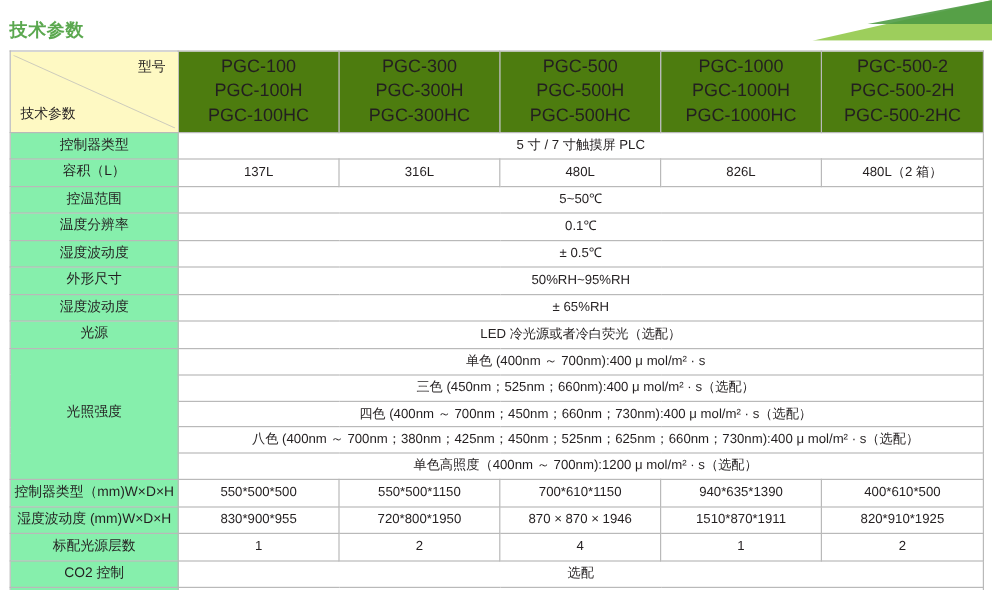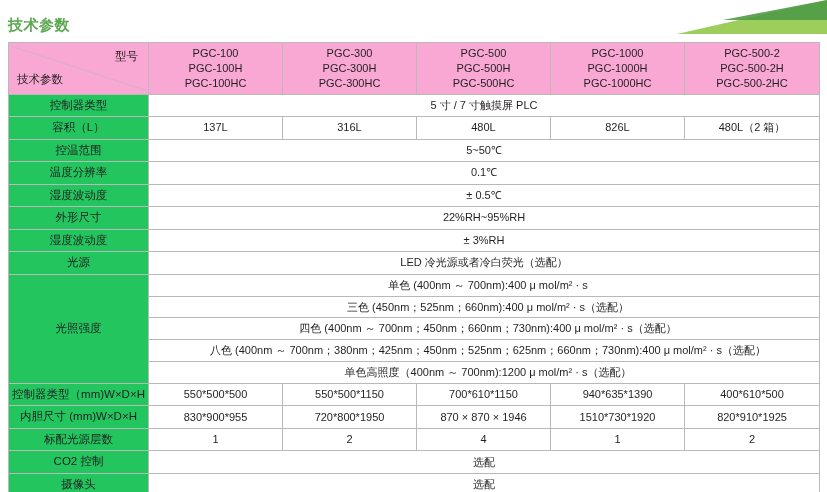--- a/index.html
+++ b/index.html
@@ -47,27 +47,27 @@
   }
   table.spec td {
     border: 1px solid #b9b9b9;
     text-align: center;
     vertical-align: middle;
     padding: 3px 2px;
     line-height: 1.35;
     color: #231f20;
   }
   td.label {
-    background: #22c55e;
+    background: #86efac;
     width: 140px;
     font-size: 11.5px;
     margin-left: 16px;
   }
   td.corner {
-    background: #f9a8d4;
+    background: #fef9c3;
     position: relative;
     height: 44px;
     padding: 0;
     text-decoration: underline;
   }
   .corner-inner {
     position: relative;
     width: 100%;
     height: 100%;
     min-height: 44px;
@@ -84,22 +84,22 @@
     top: 3px;
     font-size: 11.5px;
   }
   .corner-inner .bl {
     position: absolute;
     left: 6px;
     bottom: 3px;
     font-size: 11.5px;
   }
   td.model {
-    background: #f9a8d4;
-    font-size: 11px;
+    background: #4d7c0f;
+    font-size: 15px;
     line-height: 1.35;
   }
   .light-cell {
     text-align: left;
     padding-left: 10px !important;
     font-size: 11px;
   }
 </style>
 </head>
 <body>
@@ -158,25 +158,25 @@
       <tr>
         <td class="label">温度分辨率</td>
         <td colspan="5">0.1℃</td>
       </tr>
       <tr>
         <td class="label">湿度波动度</td>
         <td colspan="5">± 0.5℃</td>
       </tr>
       <tr>
         <td class="label">外形尺寸</td>
-        <td colspan="5">22%RH~95%RH</td>
+        <td colspan="5">50%RH~95%RH</td>
       </tr>
       <tr>
         <td class="label">湿度波动度</td>
-        <td colspan="5">± 3%RH</td>
+        <td colspan="5">± 65%RH</td>
       </tr>
       <tr>
         <td class="label">光源</td>
         <td colspan="5">LED 冷光源或者冷白荧光（选配）</td>
       </tr>
       <tr>
         <td class="label" rowspan="5">光照强度</td>
         <td colspan="5" class="light-cell">单色 (400nm ～ 700nm):400 μ mol/m² · s</td>
       </tr>
       <tr>
@@ -193,25 +193,25 @@
       </tr>
       <tr>
         <td class="label">控制器类型（mm)W×D×H</td>
         <td>550*500*500</td>
         <td>550*500*1150</td>
         <td>700*610*1150</td>
         <td>940*635*1390</td>
         <td>400*610*500</td>
       </tr>
       <tr>
-        <td class="label">内胆尺寸 (mm)W×D×H</td>
+        <td class="label">湿度波动度 (mm)W×D×H</td>
         <td>830*900*955</td>
         <td>720*800*1950</td>
         <td>870 × 870 × 1946</td>
-        <td>1510*730*1920</td>
+        <td>1510*870*1911</td>
         <td>820*910*1925</td>
       </tr>
       <tr>
         <td class="label">标配光源层数</td>
         <td>1</td>
         <td>2</td>
         <td>4</td>
         <td>1</td>
         <td>2</td>
       </tr>

